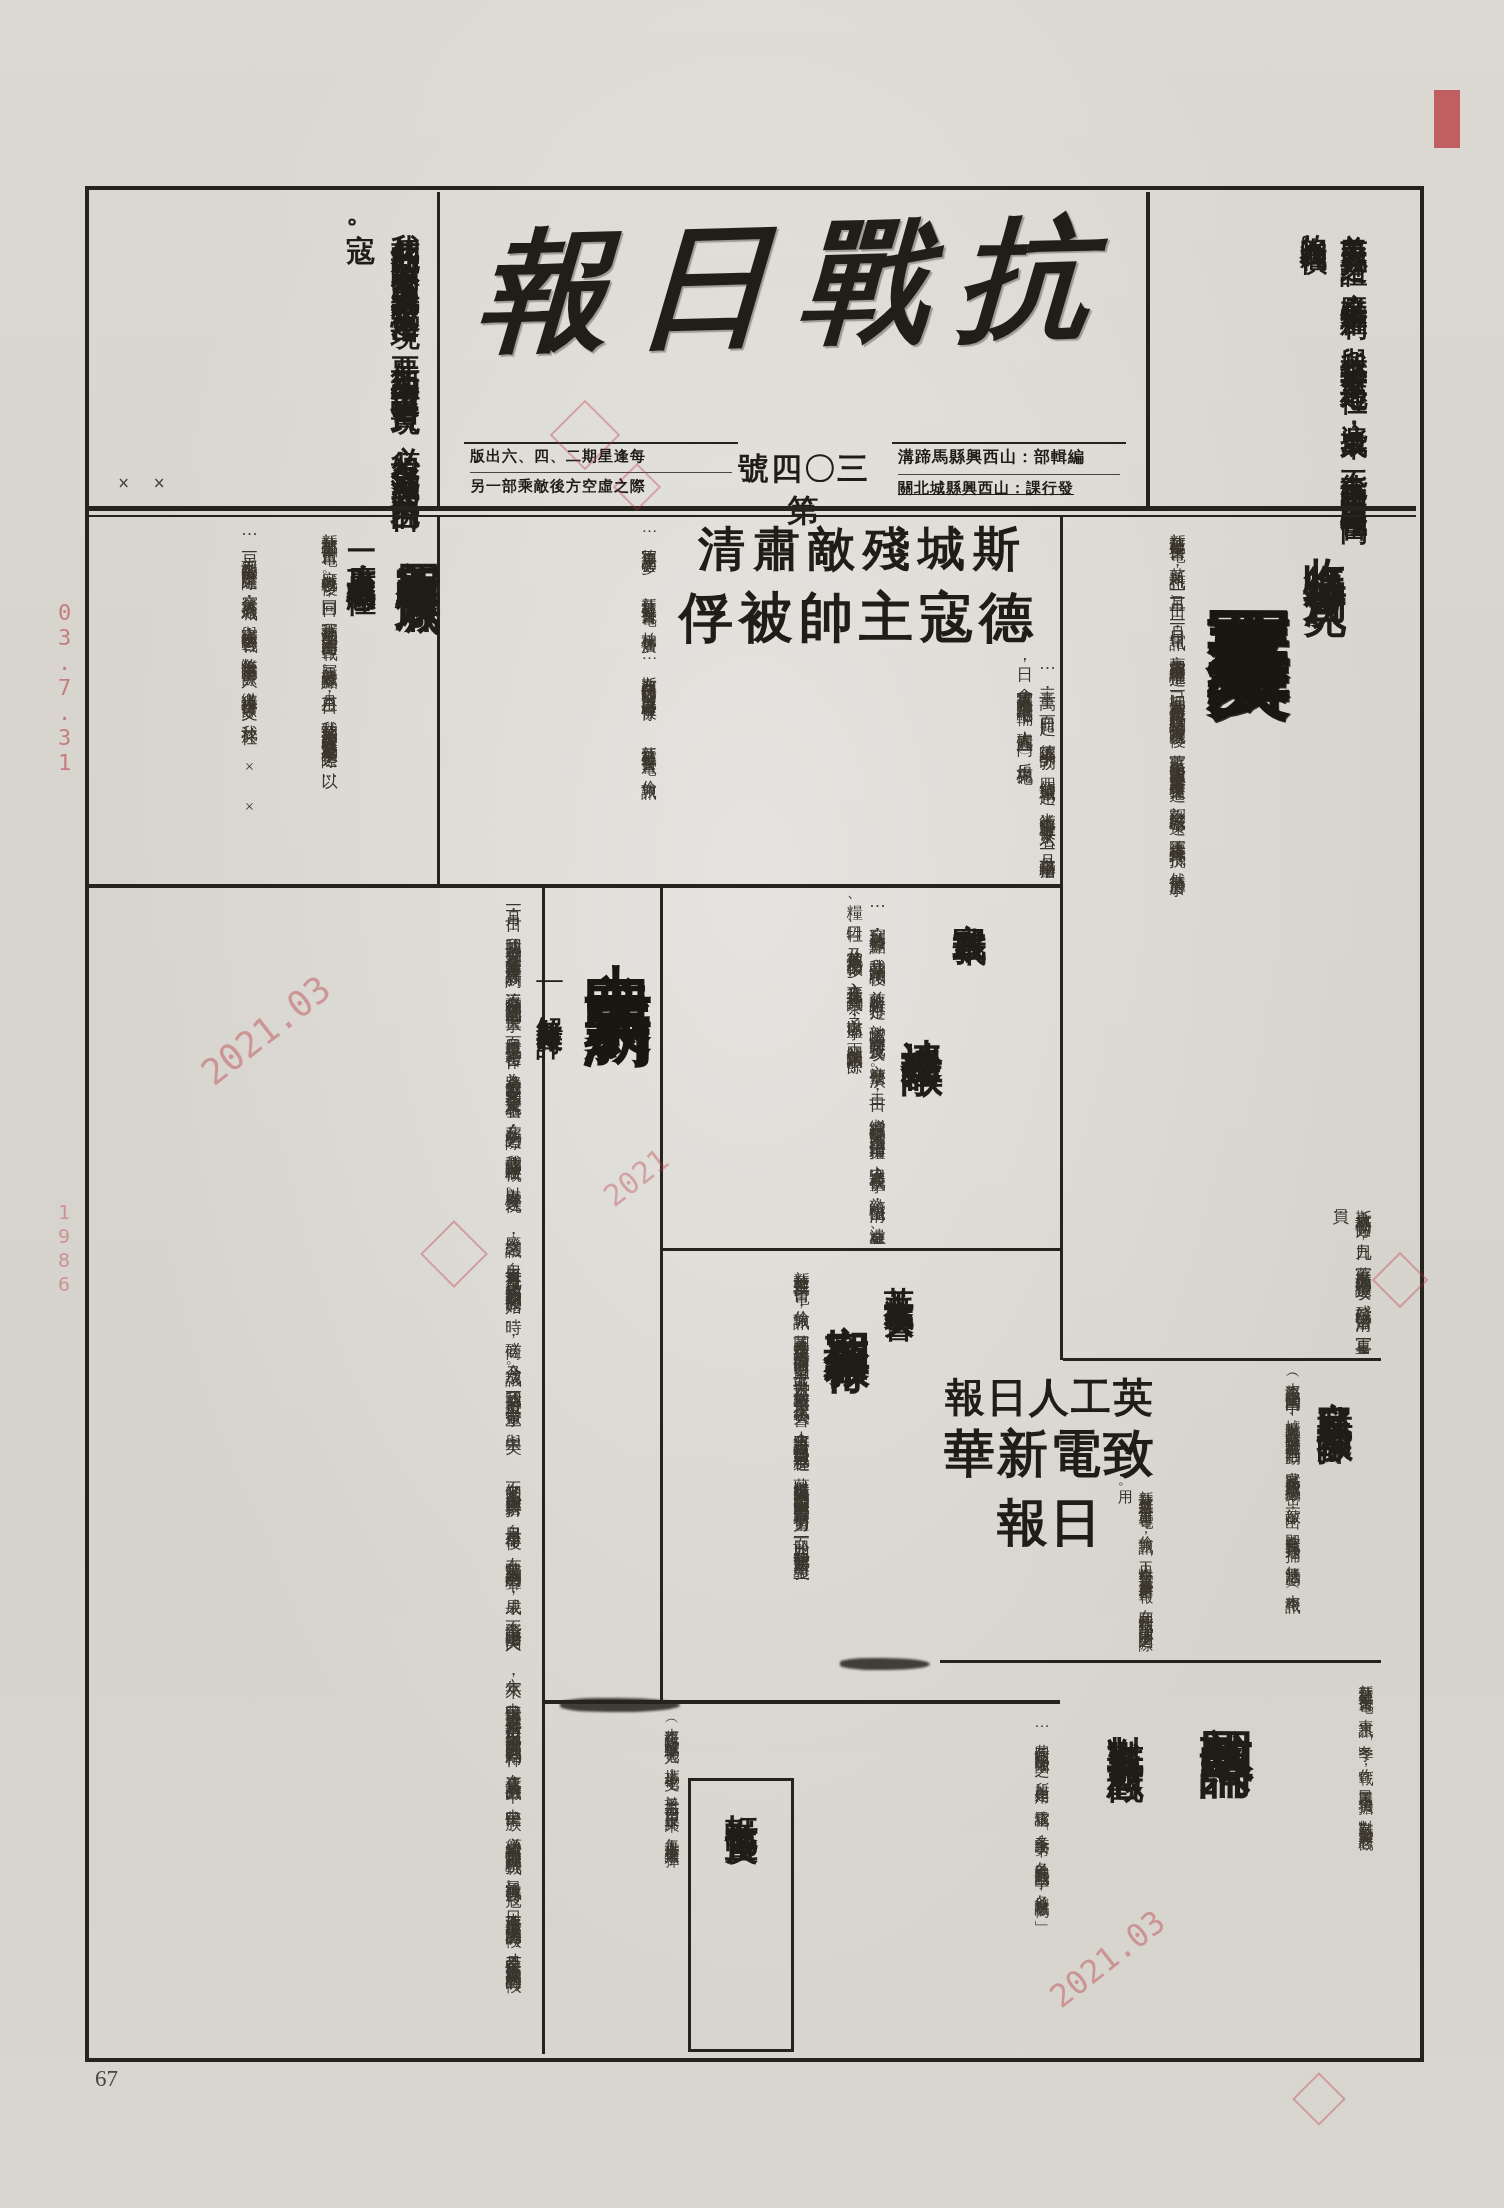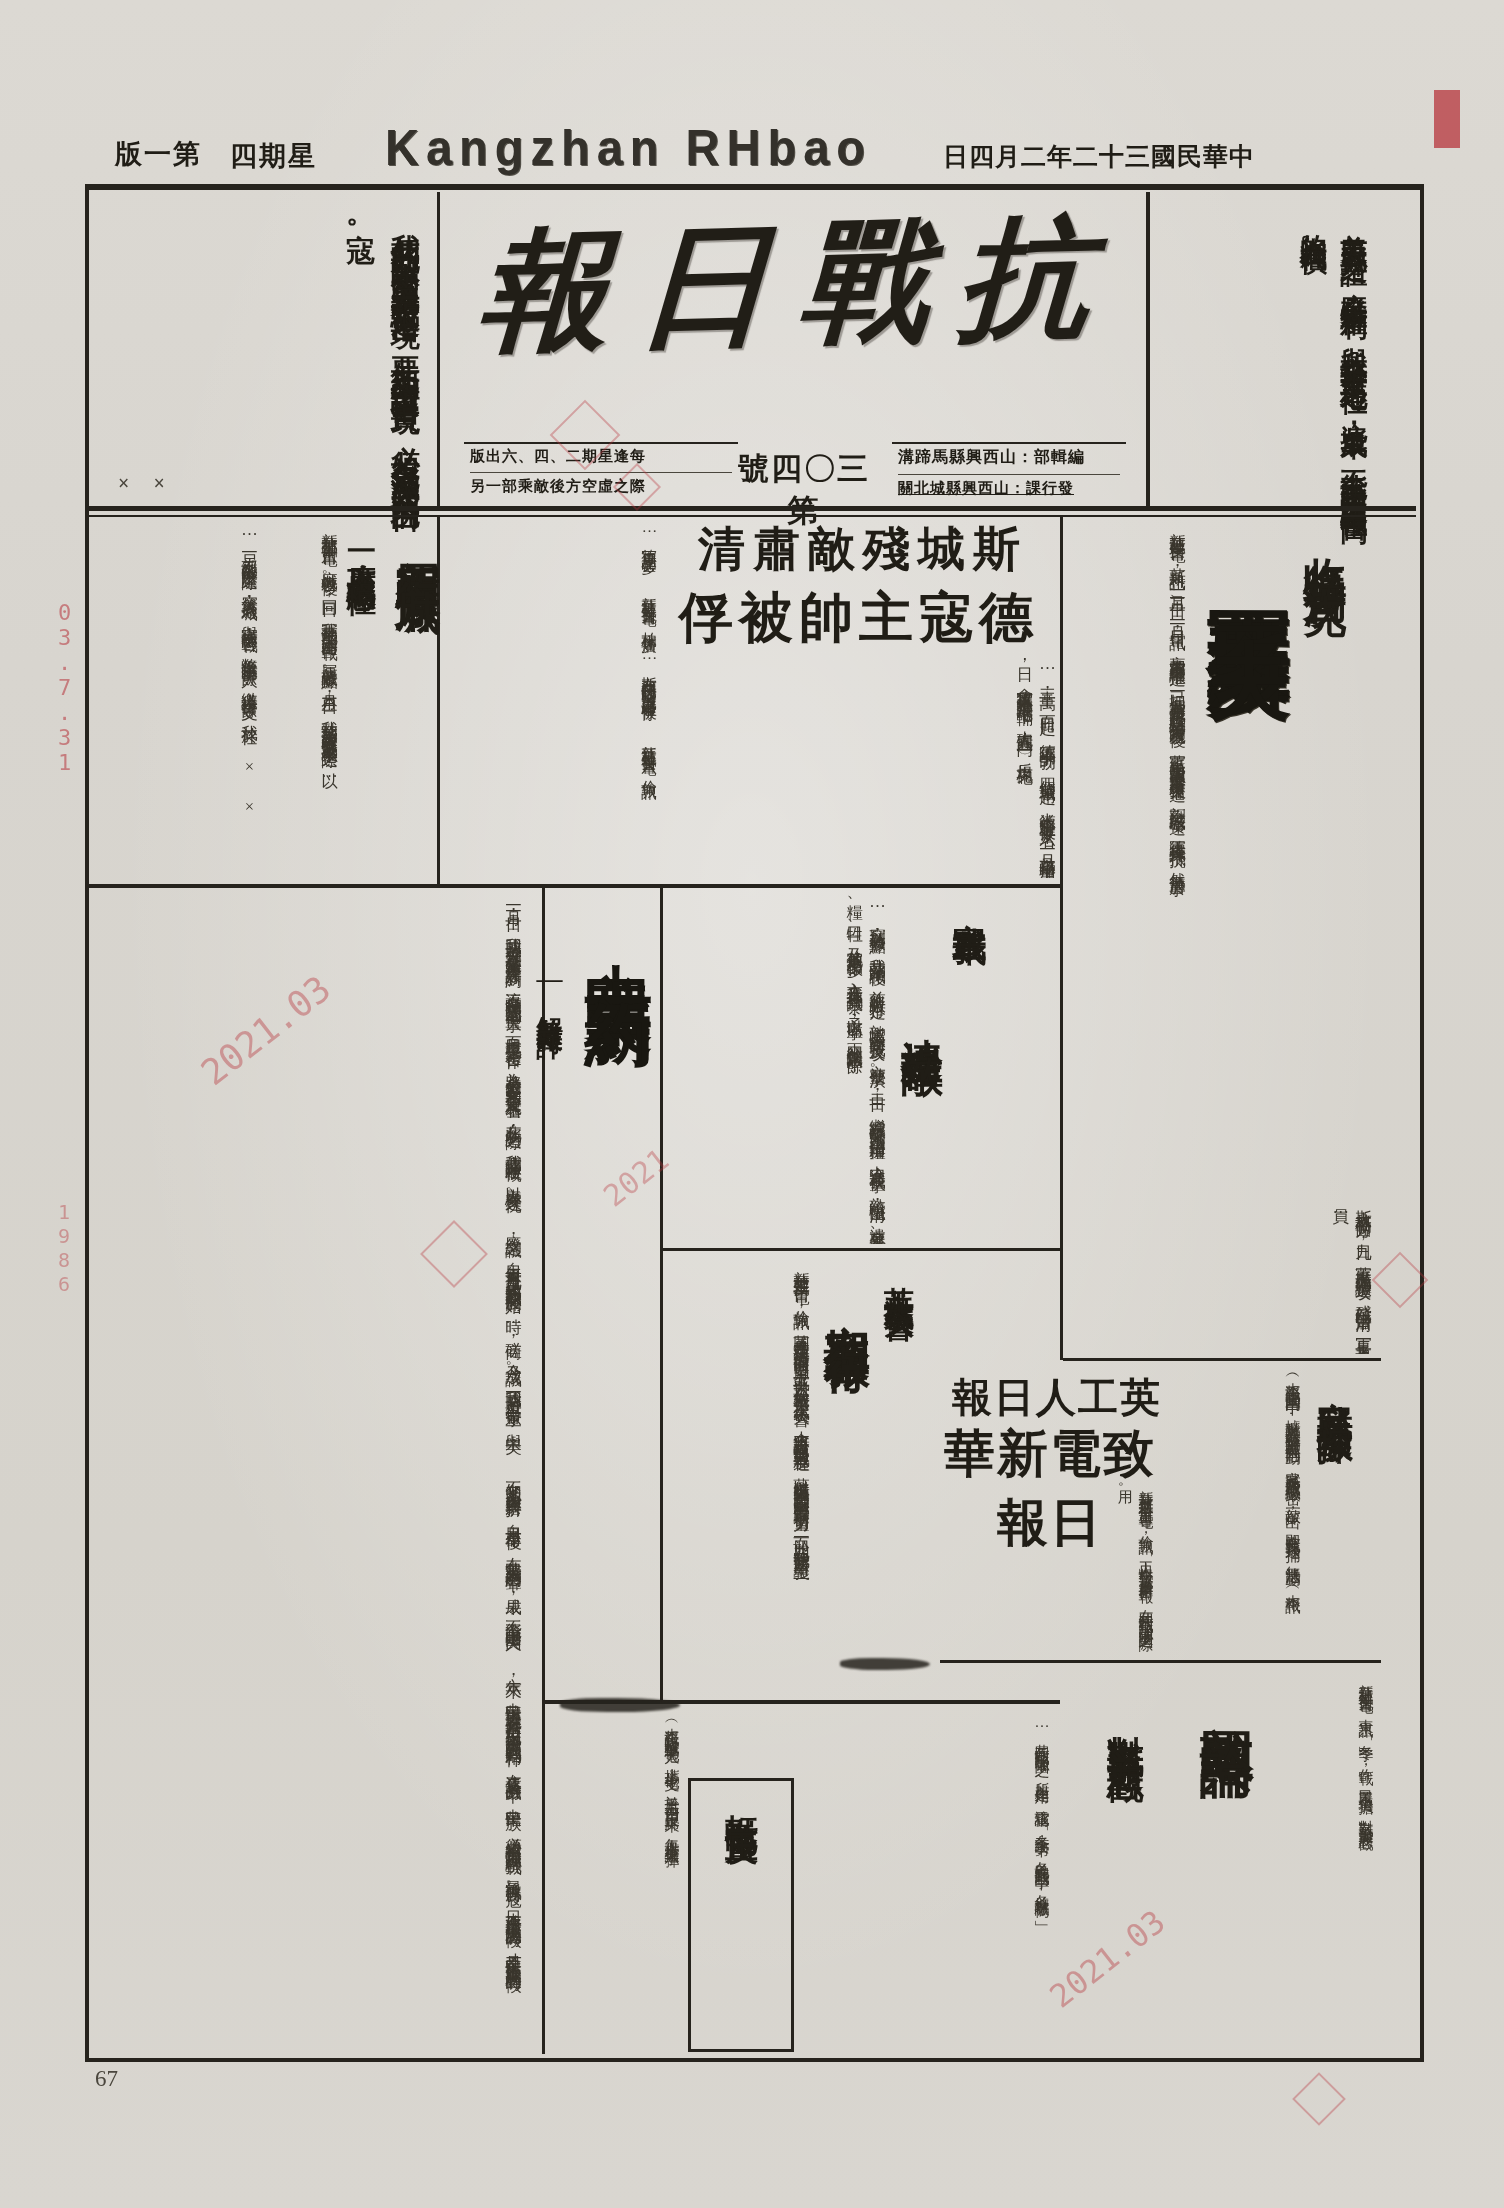--- a/index.html
+++ b/index.html
@@ -31,26 +31,20 @@
   .boxline{border-top:2px solid #26231d;border-bottom:2px solid #26231d;}
   .wm{color:#b7353c;font-family:"DejaVu Sans Mono",monospace;pointer-events:none;}
   .diamond{border:2px solid rgba(183,53,60,.35);transform:rotate(45deg);}
   .smudge{background:rgba(38,35,29,.85);border-radius:40% 60% 55% 45%;filter:blur(1px);}
 </style>
 </head>
 <body>
 
 <div id="paper">
 
-  <div class="abs" style="left:85px;top:118px;width:1339px;height:66px;border-bottom:3px solid #26231d;">
-    <span class="abs head" style="left:30px;top:18px;font-size:27px;">版一第</span>
-    <span class="abs head" style="left:145px;top:20px;font-size:27px;">四期星</span>
-    <span class="abs" style="left:300px;top:2px;font-size:47px;font-weight:bold;font-family:'Liberation Sans','DejaVu Sans',sans-serif;letter-spacing:7px;color:#34312b;text-shadow:1px 1px 0 #55524a;transform:scaleY(1.05);">Kangzhan RHbao</span>
-    <span class="abs head" style="left:858px;top:22px;font-size:25px;letter-spacing:1px;">日四月二年二十三國民華中</span>
-  </div>
 
   <div class="abs frame" style="left:85px;top:186px;width:1331px;height:1868px;"></div>
 
   <div class="abs v head" style="left:108px;top:210px;height:290px;width:320px;font-size:29px;line-height:1.55;letter-spacing:5px;">我們的死敵日本帝國主義還有被驅逐出境，要使新約中許多項目實現，必須首先消滅深入我國境的日寇。</div>
   <div class="abs head" style="left:118px;top:470px;font-size:20px;color:#4a463d;">×　×</div>
   <div class="abs rule" style="left:437px;top:192px;width:3px;height:314px;"></div>
 
   <div class="abs" style="left:452px;top:196px;width:692px;height:244px;text-align:center;">
     <span style="display:inline-block;font-size:132px;font-weight:bold;font-style:italic;letter-spacing:28px;transform:rotate(-1.5deg) skewX(-4deg);color:#211e17;text-shadow:2px 2px 1px rgba(33,30,23,.35);">報日戰抗</span>
   </div>
@@ -84,21 +78,21 @@
 
   <div class="abs v head" style="left:1310px;top:1372px;height:250px;font-size:36px;letter-spacing:4px;">寧武民兵捕捉敵探</div>
   <div class="abs v bodytxt" style="left:1166px;top:1368px;width:138px;height:288px;font-size:15.5px;">（本報訊）在圍困鬥爭中，據點敵人只敢在據點附近五里內活動…寧武民兵警戒組織嚴密，敵探一出，即被我民兵逮捕，無法活動…（本報訊）…</div>
 
   <div class="abs rule" style="left:940px;top:1660px;width:441px;height:3px;"></div>
 
   <div class="abs v bodytxt" style="left:1316px;top:1672px;width:60px;height:378px;font-size:15px;">新華社延安十九日電：東京訊…「冬季」…作戰，民眾不堪負擔…對戰爭前途深表悲觀…</div>
   <div class="abs v head" style="left:1190px;top:1684px;height:240px;font-size:54px;letter-spacing:5px;">敵國輿論</div>
   <div class="abs v head" style="left:1100px;top:1706px;height:340px;font-size:37px;letter-spacing:5px;">對戰爭前途悲觀</div>
 
-  <div class="abs rtl head" style="left:938px;top:1370px;width:224px;font-size:40px;">英工人日報</div>
+  <div class="abs rtl head" style="left:938px;top:1370px;width:224px;font-size:40px;text-align:center;">英工人日報</div>
   <div class="abs rtl head" style="left:938px;top:1420px;width:224px;font-size:51px;text-align:center;">致電新華日報</div>
   <div class="abs v bodytxt" style="left:944px;top:1478px;width:212px;height:176px;font-size:15px;">新華社莫斯科二十五日專電：倫敦訊，「工人日報」致電重慶新華日報…在共同作戰中加強中國之國際…所起之作用。</div>
 
   <div class="abs v bodytxt" style="left:556px;top:518px;width:104px;height:360px;font-size:15.5px;">…德軍用品甚多。　新華社延安廿九日電：柏林廣播：…斯布爾特已於咽河濱城之廢墟中被俘…　新華社延安廿六日電：倫敦訊…</div>
   <div class="abs rtl head" style="left:660px;top:582px;width:398px;font-size:54px;text-align:center;letter-spacing:6px;">德寇主帥被俘</div>
   <div class="abs rtl head" style="left:668px;top:518px;width:390px;font-size:47px;text-align:center;letter-spacing:8px;">斯城殘敵肅清</div>
   <div class="abs v bodytxt" style="left:668px;top:654px;width:390px;height:224px;">…三十三萬，而日起…德陸軍卡帥勃…四個築城軍趙…米德中將等被俘十六名。一月敵自增加一萬…日，會攻德軍軍陣複飛團七十輛，大砲六五三〇門，反坦克砲…</div>
 
   <div class="abs rule" style="left:85px;top:884px;width:978px;height:4px;"></div>
 

